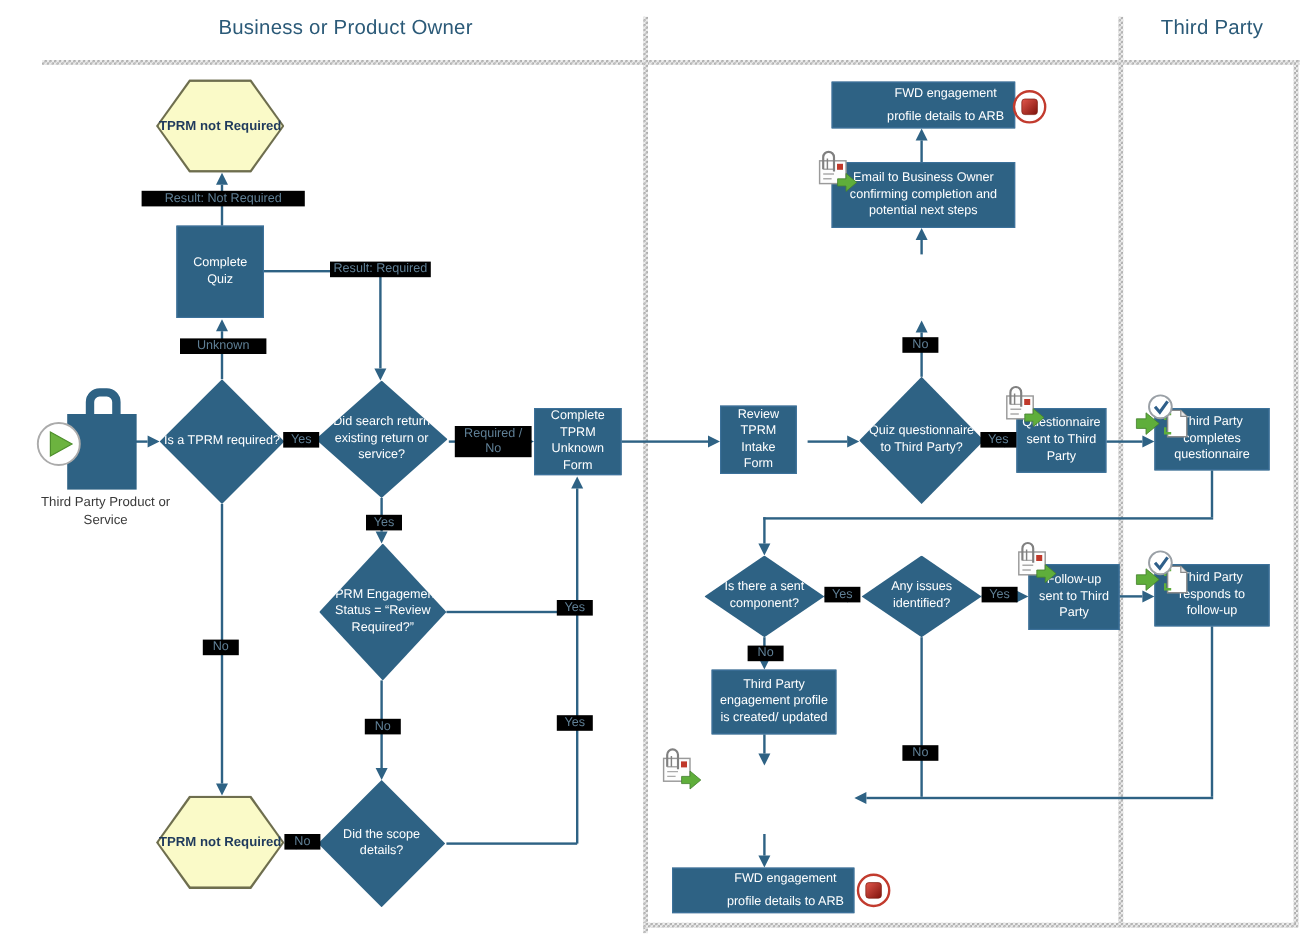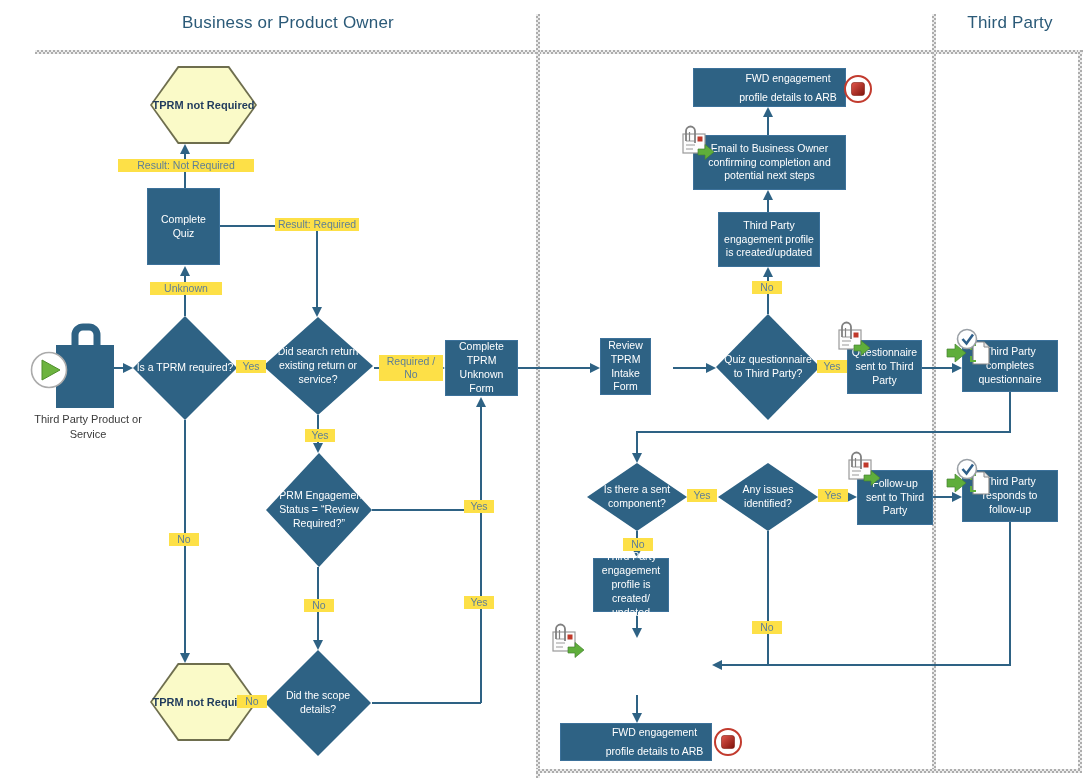--- a/index.html
+++ b/index.html
@@ -14,34 +14,34 @@
     background-image:linear-gradient(45deg,var(--divider) 25%,transparent 25%,transparent 75%,var(--divider) 75%),
                      linear-gradient(45deg,var(--divider) 25%,transparent 25%,transparent 75%,var(--divider) 75%);
     background-size:4px 4px;background-position:0 0,2px 2px;}
   .node{position:absolute;background:var(--node-fill);border:1px solid var(--node-border);color:#fff;
     display:flex;align-items:center;justify-content:center;text-align:center;font-size:10.5px;line-height:1.32;
     z-index:2;box-sizing:border-box;}
   .node span{display:block;padding:1px 3px;}
   .tall span{line-height:1.8;margin-left:37px;}
   .diamond{border:none;clip-path:polygon(50% 0,100% 50%,50% 100%,0 50%);}
   .dtxt{width:94%;}
-  .hexwrap{position:absolute;z-index:2;margin-left:20px;}
+  .hexwrap{position:absolute;z-index:2;}
   .hexbg,.hexin{position:absolute;clip-path:polygon(26% 0,74% 0,100% 50%,74% 100%,26% 100%,0 50%);}
   .hexbg{inset:0;background:var(--hex-border);}
   .hexin{inset:2px;background:var(--hex-fill);}
   .hextxt{position:absolute;inset:0;display:flex;align-items:center;justify-content:center;text-align:center;
     color:var(--hex-text);font-size:11px;font-weight:700;line-height:1.35;}
   .hl{position:absolute;height:2px;background:var(--connector);z-index:1;}
   .vl{position:absolute;width:2px;background:var(--connector);z-index:1;}
   .ar{position:absolute;width:0;height:0;z-index:1;}
   .ar-r{border-top:5px solid transparent;border-bottom:5px solid transparent;border-left:10px solid var(--connector);}
   .ar-l{border-top:5px solid transparent;border-bottom:5px solid transparent;border-right:10px solid var(--connector);}
   .ar-u{border-left:5px solid transparent;border-right:5px solid transparent;border-bottom:10px solid var(--connector);}
   .ar-d{border-left:5px solid transparent;border-right:5px solid transparent;border-top:10px solid var(--connector);}
-  .elbl{position:absolute;font-size:10.5px;color:var(--edge-label);background:#fde047;text-align:center;
+  .elbl{position:absolute;font-size:10.5px;color:var(--edge-label);background:#000000;text-align:center;
     line-height:1.25;padding:0 1px;z-index:3;}
   .startlbl{position:absolute;font-size:11px;color:var(--start-text);text-align:center;line-height:1.35;z-index:2;}
   .icon{position:absolute;z-index:4;}
 </style>
 </head>
 <body>
 
 <div class="canvas">
 
   <svg width="0" height="0" style="position:absolute">
@@ -105,42 +105,39 @@
     <polygon points="28,44 46,54 28,64" fill="#6CB33F" stroke="#4E8F2C" stroke-width="1"></polygon>
   </svg>
   <div class="startlbl" style="left:28px;top:412px;width:120px">Third Party Product or Service</div>
 
   <div class="node tall" style="left:693px;top:68px;width:153px;height:39px">
     <span>FWD engagement profile details to ARB</span>
   </div>
   <div class="node" style="left:693px;top:135px;width:153px;height:55px">
     <span>Email to Business Owner confirming completion and potential next steps</span>
   </div>
-  <div class="node" style="left:718px;top:212px;width:102px;height:55px">
-    <span>Third Party engagement profile is created/updated</span>
-  </div>
-  <div class="node" style="left:600px;top:338px;width:51px;height:57px">
+  <div class="node" style="left:600px;top:338px;width:64px;height:57px">
     <span>Review TPRM Intake Form</span>
   </div>
   <div class="node diamond" style="left:716px;top:314px;width:104px;height:106px">
     <span class="dtxt">Quiz questionnaire to Third Party?</span>
   </div>
   <div class="node" style="left:847px;top:340px;width:75px;height:54px">
     <span>Questionnaire sent to Third Party</span>
   </div>
   <div class="node diamond" style="left:587px;top:463px;width:100px;height:68px">
     <span class="dtxt">Is there a sent component?</span>
   </div>
   <div class="node diamond" style="left:718px;top:463px;width:100px;height:68px">
     <span class="dtxt">Any issues identified?</span>
   </div>
   <div class="node" style="left:857px;top:470px;width:76px;height:55px">
     <span>Follow-up sent to Third Party</span>
   </div>
-  <div class="node" style="left:593px;top:558px;width:76px;height:54px">
+  <div class="node" style="left:593px;top:558px;width:104px;height:54px">
     <span>Third Party engagement profile is created/ updated</span>
   </div>
   <div class="node tall" style="left:560px;top:723px;width:152px;height:38px">
     <span>FWD engagement profile details to ARB</span>
   </div>
 
   <div class="node" style="left:962px;top:340px;width:96px;height:52px">
     <span>Third Party completes questionnaire</span>
   </div>
   <div class="node" style="left:962px;top:470px;width:96px;height:52px">

